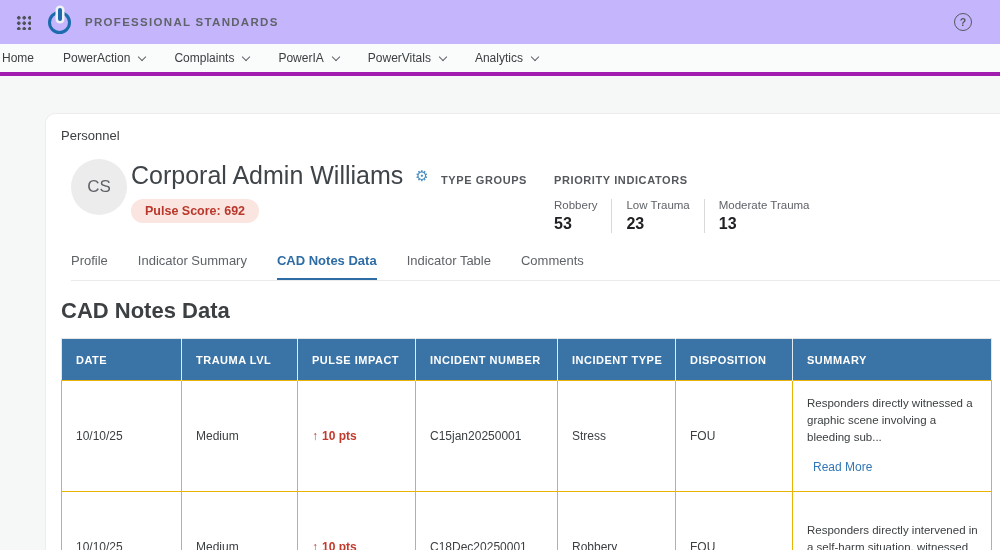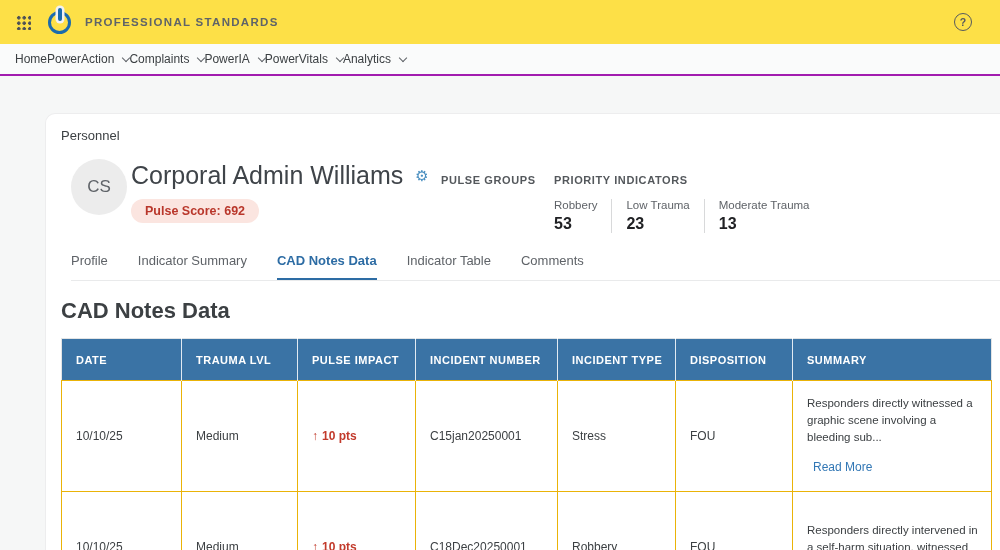--- a/index.html
+++ b/index.html
@@ -1,35 +1,35 @@
 <!DOCTYPE html>
 <html><head>
 <meta charset="utf-8">
 <style>
   * { margin:0; padding:0; box-sizing:border-box; }
   html,body { width:1000px; height:550px; overflow:hidden;
     font-family:"Liberation Sans","DejaVu Sans",sans-serif; background:#fff; }
 
   
-  .appbar { height:44px; background:#fde047; display:flex; align-items:center; padding:0 16px; position:relative; }
+  .appbar { height:44px; background:#c4b5fd; display:flex; align-items:center; padding:0 16px; position:relative; }
   .waffle { width:15px; height:15px; margin-right:16px; cursor:pointer;
     background-image:radial-gradient(circle,#4d5156 1.6px,transparent 1.8px);
     background-size:5.5px 5.5px; background-position:0 0; }
   .power-logo { position:relative; width:25px; height:25px; margin-right:13px; }
   .power-ring { position:absolute; inset:1px; border:3.5px solid #1b6bad; border-radius:50%; }
   .power-bar { position:absolute; left:50%; top:-2px; width:4px; height:13px; margin-left:-2px;
     background:#1b6bad; border-radius:2px; box-shadow:0 0 0 2.5px #f1f2f3; }
   .app-title { font-size:11.5px; font-weight:bold; letter-spacing:1.3px; color:#5f6469; }
   .help-btn { position:absolute; right:28px; top:13px; width:18px; height:18px; border:1.6px solid #565a5e;
     border-radius:50%; display:flex; align-items:center; justify-content:center;
     font-size:10.5px; font-weight:bold; color:#565a5e; cursor:pointer; }
 
   
-  .navbar { height:32px; background:#fafbfb; border-bottom:2px solid #a21caf;
-    display:flex; align-items:center; padding:0 15px; }
+  .navbar { height:32px; background:#fafbfb; border-bottom:4px solid #a21caf;
+    display:flex; align-items:center; padding:0 2px; gap:29px; }
   .nav-item { display:flex; align-items:center; font-size:12px; color:#3c4043; cursor:pointer; }
   .chev { width:6px; height:6px; border-right:1.4px solid #5f6368; border-bottom:1.4px solid #5f6368;
     transform:rotate(45deg); margin-left:9px; margin-top:-3px; }
 
   
   .main { height:474px; background:#f6f7f7; padding:37px 0 0 45px; }
   .card { background:#fff; height:437px; border-top-left-radius:10px;
     border-top:1px solid #ededee; border-left:1px solid #ededee; padding:14px 0 0 15px; position:relative; }
 
   .section-label { font-size:13px; color:#3c4043; }
@@ -129,21 +129,21 @@
       <div class="avatar">CS</div>
       <div class="name-block">
         <div class="name-line">
           <span class="person-name">Corporal Admin Williams</span>
           <span class="gear">⚙</span>
         </div>
         <span class="pulse-badge">Pulse Score: 692</span>
       </div>
     </div>
 
-    <div class="peer-groups">PULSE GROUPS</div>
+    <div class="peer-groups">TYPE GROUPS</div>
 
     <div class="priority">
       <div class="priority-label">PRIORITY INDICATORS</div>
       <div class="priority-items" id="priority-items">
   <div class="pi-item">
     <div class="pi-label">Robbery</div>
     <div class="pi-value">53</div>
   </div>
 
   <div class="pi-div"></div>

